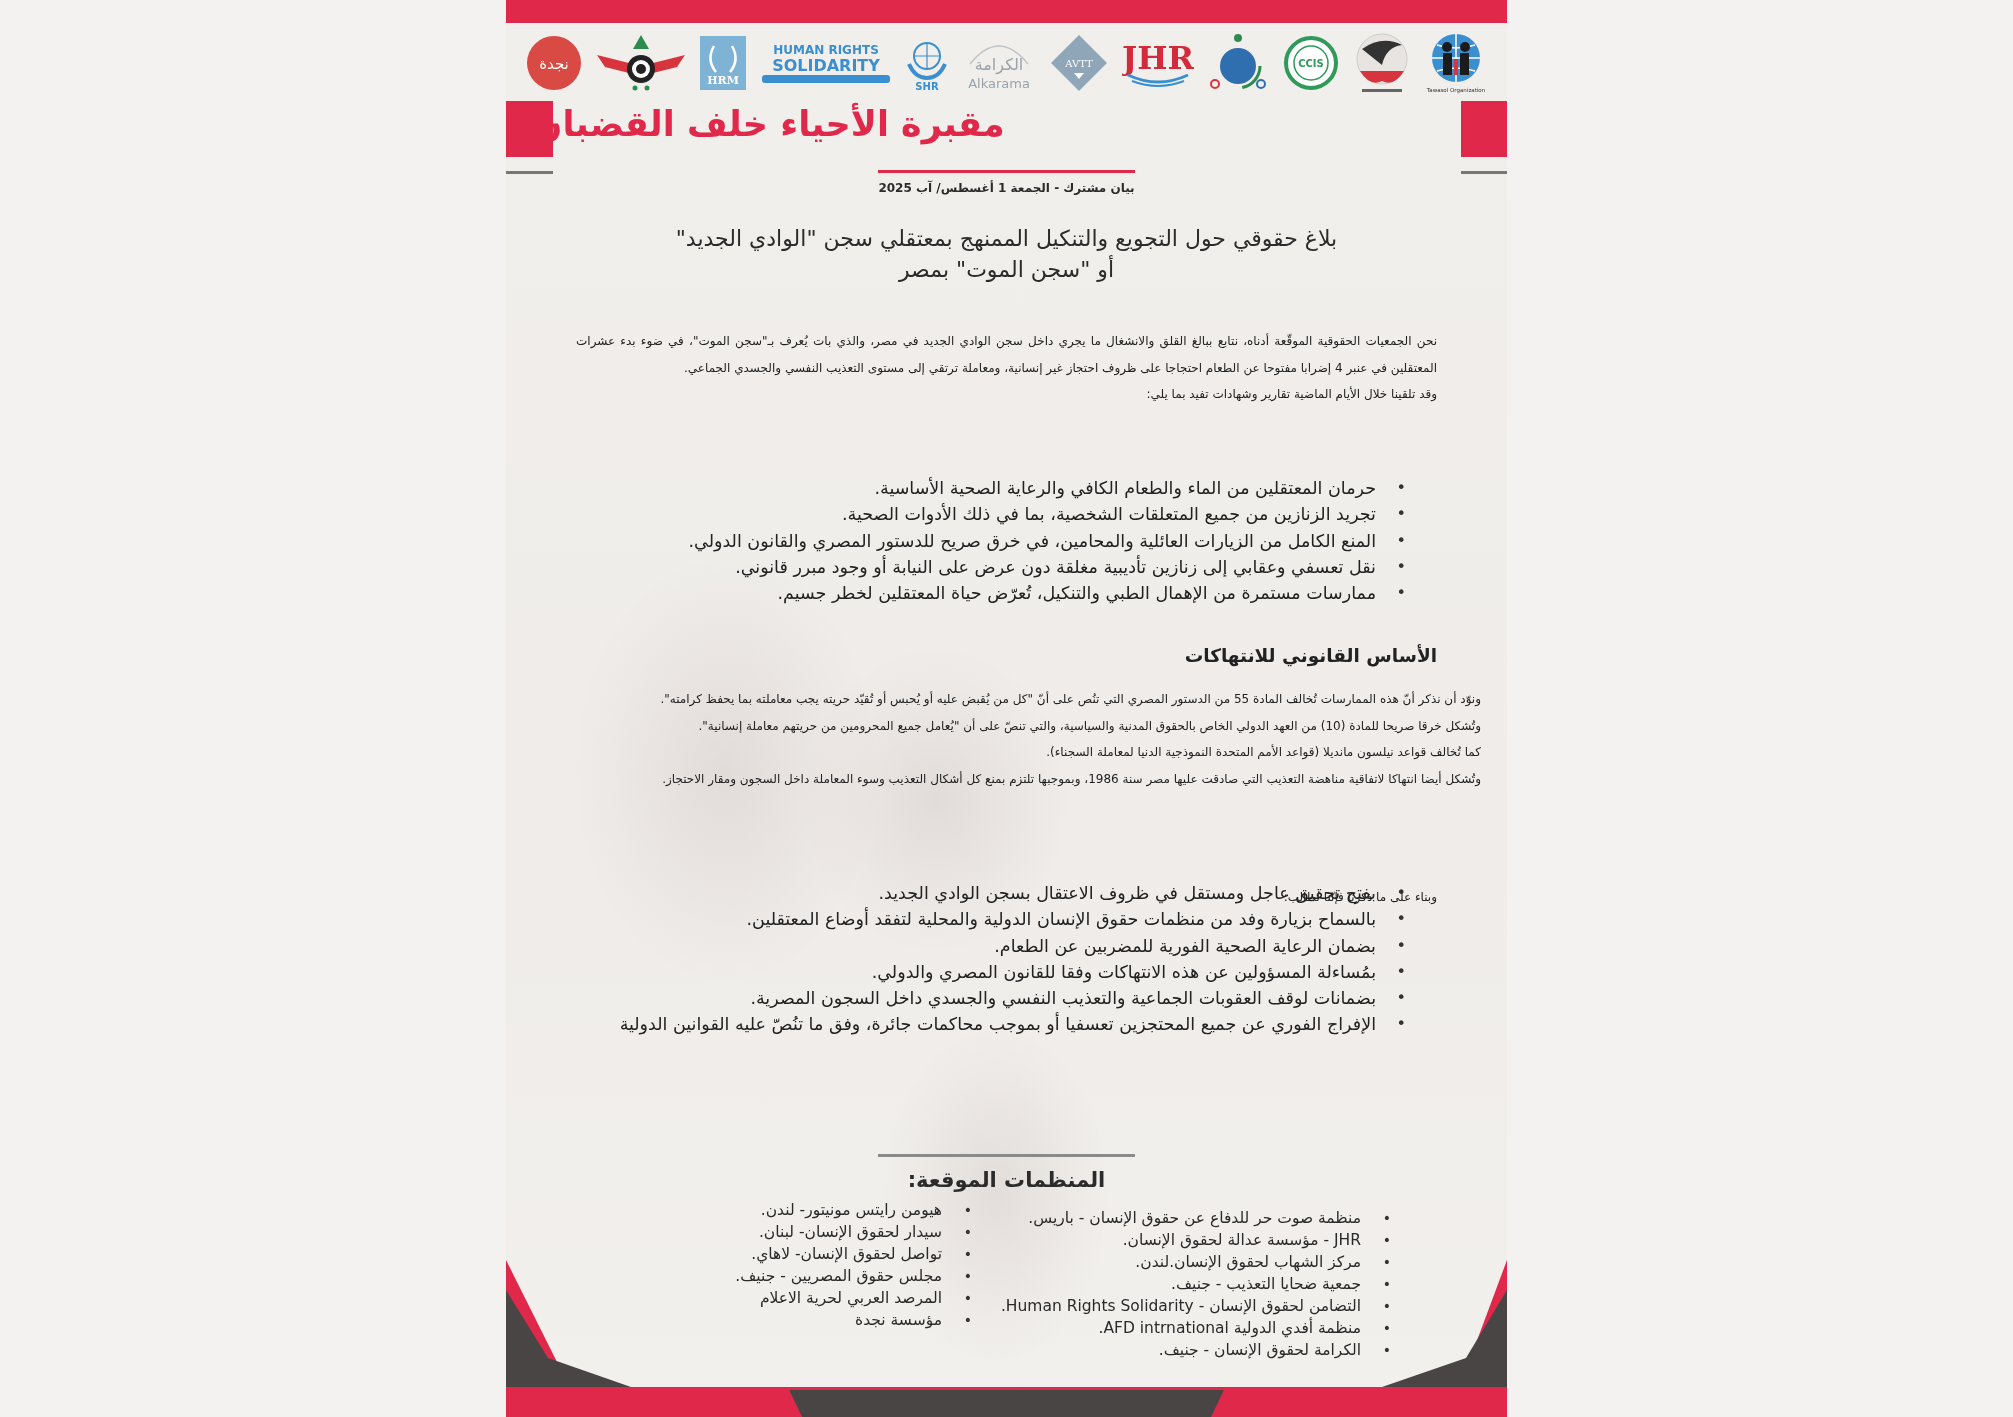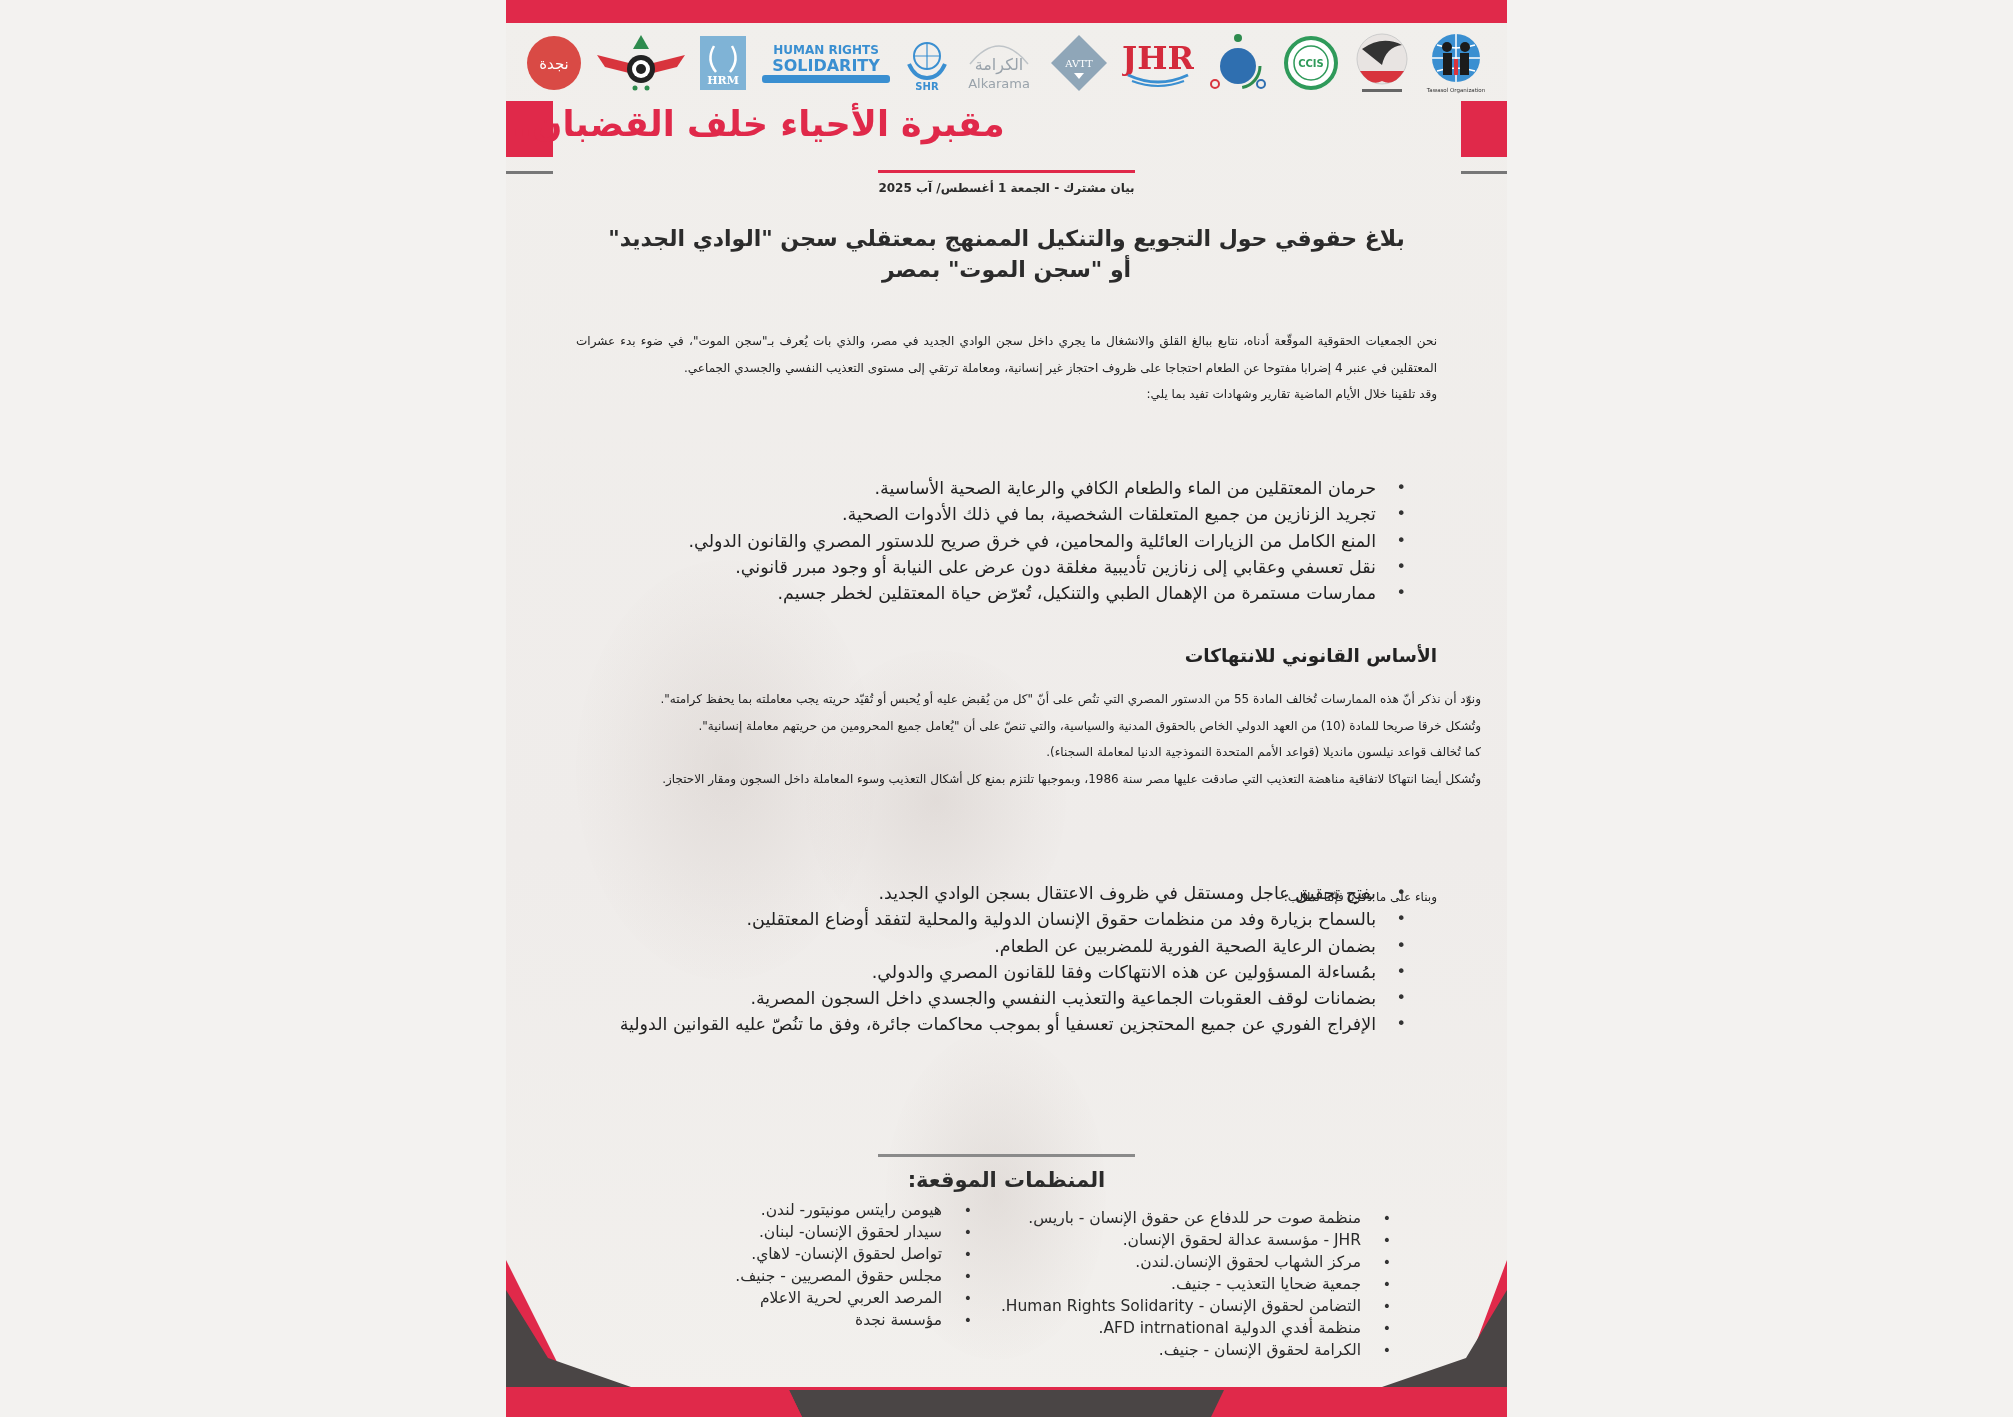--- a/index.html
+++ b/index.html
@@ -33,21 +33,21 @@
     position: absolute; left: 0; right: 0; top: 104px; text-align: left;
     color: #e0294a; font-size: 35px; font-weight: bold; direction: rtl;
   }
   .title-rule { position: absolute; left: 372px; top: 170px; width: 257px; height: 3px; background: #e0294a; }
   .date-line {
     position: absolute; left: 0; right: 0; top: 181px; text-align: center;
     font-size: 12px; font-weight: bold; color: #2b2b2b; direction: rtl;
   }
   .headline {
     position: absolute; left: 60px; right: 60px; top: 223px; text-align: center;
-    font-size: 22px; font-weight: bold; color: #2b2b2b; direction: rtl; line-height: 31px;
+    font-size: 22px; font-weight: normal; color: #2b2b2b; direction: rtl; line-height: 31px;
   }
 
   .body-text {
     position: absolute; left: 70px; width: 861px; direction: rtl; text-align: justify;
     font-size: 12px; color: #222; line-height: 26.5px;
   }
   .body-text p { margin: 0; }
   ul.bullets { position: absolute; left: 70px; width: 830px; direction: rtl; margin: 0; padding: 0 0 0 0; list-style: none; }
   ul.bullets li {
     position: relative; padding-right: 30px; font-size: 17.5px; color: #222; line-height: 26.3px;

